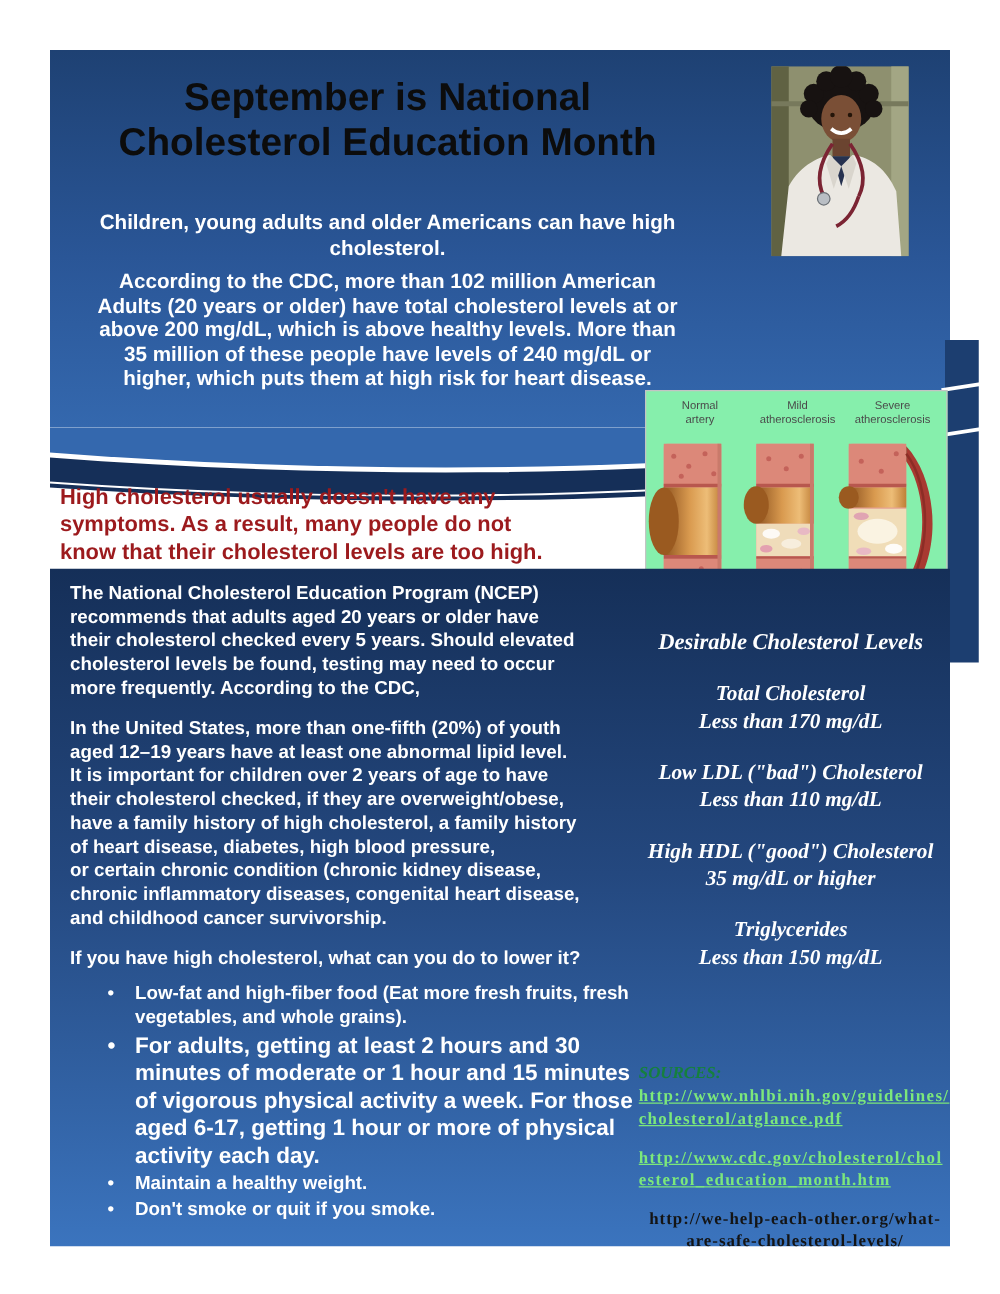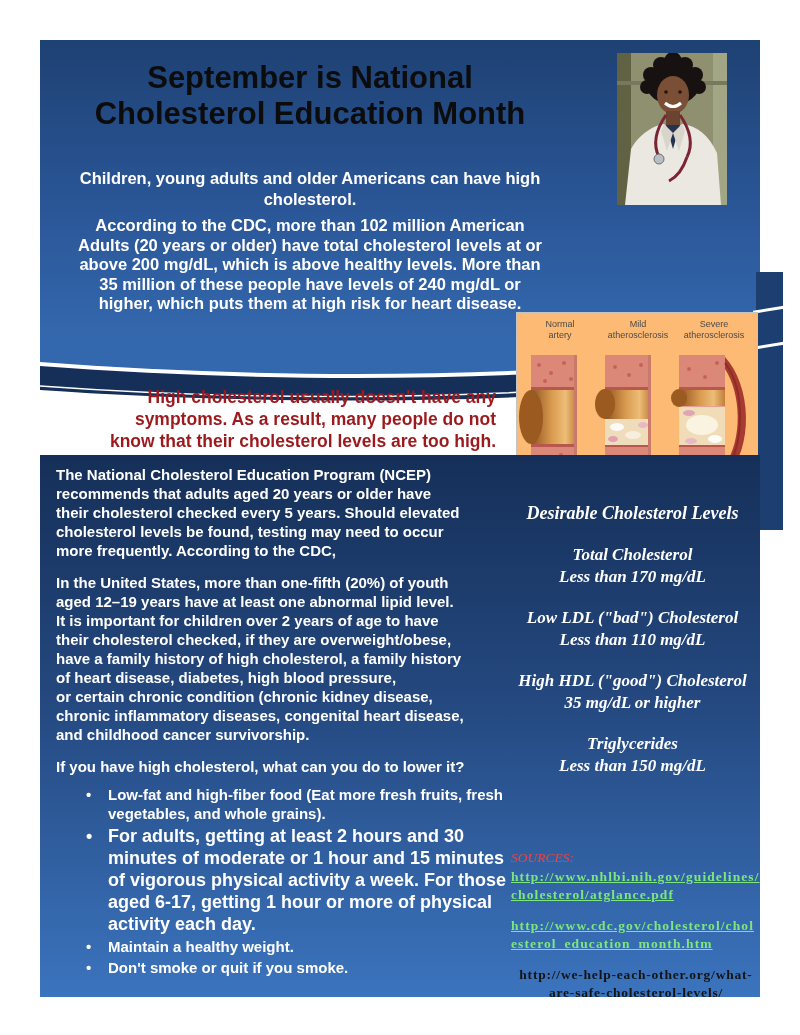--- a/index.html
+++ b/index.html
@@ -19,28 +19,28 @@
   .cdc-par{left:55px;top:216px;width:510px;text-align:center;color:#ffffff;
            font-size:16.5px;font-weight:bold;line-height:19.5px;}
 
   
   .photo{left:617px;top:53px;width:110px;height:152px;}
   .moore{left:593px;top:213px;width:174px;text-align:center;color:#4a7cba;
          font-family:"Liberation Serif",serif;font-style:italic;font-weight:bold;
          font-size:15.5px;line-height:19.5px;letter-spacing:.5px;}
 
   
-  .warning{left:48px;top:386px;width:448px;text-align:right;color:#9c1a1d;
+  .warning{left:48px;top:386px;width:448px;text-align:left;color:#9c1a1d;
            font-size:17.5px;font-weight:bold;line-height:22px;}
 
   
   .accent-bar{left:756px;top:272px;width:27px;height:258px;background:#1c3e70;}
   .accent-bar .notch{position:absolute;left:-3px;width:34px;height:3px;background:#fff;
                      transform:rotate(-9deg);}
-  .artery-fig{left:516px;top:312px;width:240px;height:178px;background:#fdba74;
+  .artery-fig{left:516px;top:312px;width:240px;height:178px;background:#86efac;
               border:1px solid #c4c4c4;}
   .fig-label{position:absolute;top:6px;width:82px;text-align:center;color:#4a4a4a;
              font-size:9px;line-height:11px;}
   .fig-svg{position:absolute;left:0;top:40px;}
 
   
   .main-panel{left:40px;top:455px;width:720px;height:542px;
               background:linear-gradient(180deg,#152f58 0%,#24487f 45%,#3b74be 100%);}
   .left-col{left:56px;top:465px;width:462px;color:#ffffff;}
   .left-col p{margin:0 0 13px 0;font-size:15px;font-weight:bold;line-height:19px;}
@@ -52,21 +52,21 @@
   ul.tips li.large{font-size:18px;line-height:22px;margin-bottom:2px;}
 
   
   .levels{left:505px;top:503px;width:255px;text-align:center;color:#ffffff;
           font-family:"Liberation Serif",serif;font-style:italic;font-weight:bold;}
   .lv-head{font-size:18px;margin-bottom:20px;}
   .lv-item{margin-bottom:19px;}
   .lv-name,.lv-value{font-size:17px;line-height:22px;}
 
   .sources{left:511px;top:850px;width:250px;font-family:"Liberation Serif",serif;}
-  .src-head{color:#ef4444;font-weight:normal;font-style:italic;font-size:13.5px;
+  .src-head{color:#15803d;font-weight:bold;font-style:italic;font-size:13.5px;
             margin-bottom:2px;}
   .src-link{display:block;font-weight:bold;font-size:13.5px;line-height:18px;
             margin-bottom:13px;text-decoration:none;}
   .src-link.green{color:#7ce87b;text-decoration:underline;letter-spacing:1.1px;
                   word-break:break-all;}
   .src-link.dark{color:#141414;letter-spacing:.8px;overflow-wrap:break-word;text-align:center;}
 </style>
 </head>
 <body>
 

